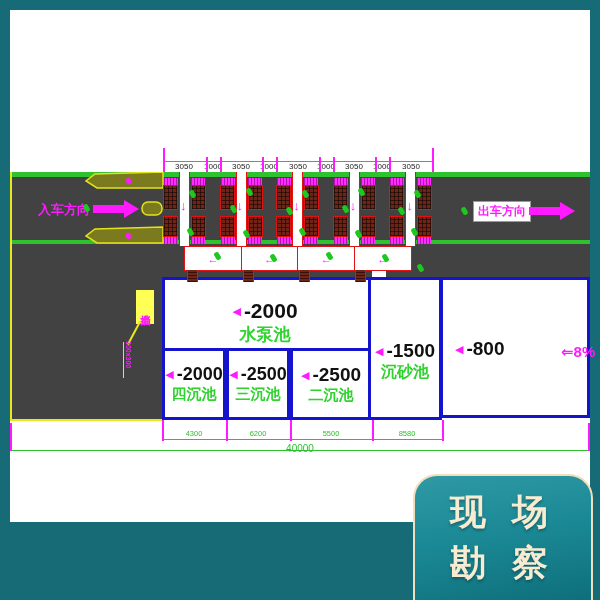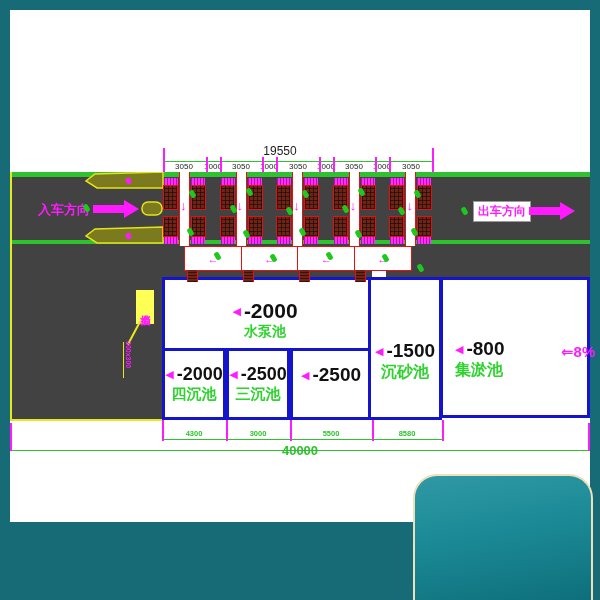--- a/index.html
+++ b/index.html
@@ -53,21 +53,21 @@
   .inlet-arrow{left:373px;top:254px;color:#ff1aff;font-size:13px;font-weight:700;}
   
   .pool{position:absolute;background:#fff;border:3px solid #1414cc;box-sizing:border-box;}
   .plbl{position:absolute;text-align:center;}
   .pdepth{display:flex;align-items:center;justify-content:center;gap:3px;color:#111;font-weight:700;}
   .pdepth .mk{color:#ff1aff;font-size:11px;line-height:1;}
   .pname{color:#2ed32e;font-weight:700;}
   .slope{color:#ff1aff;font-weight:700;font-size:15px;}
   
   .dim-text{color:#1c1c1c;text-align:center;}
-  .dim-green{color:#2ec22e;text-align:center;font-weight:700;}
+  .dim-green{color:#2ec22e;text-align:center;font-weight:400;}
   .tick{position:absolute;width:2px;background:#ff1aff;}
   .gline{position:absolute;height:1px;background:#2ec22e;}
   
   .callout-box{left:136px;top:290px;width:18px;height:34px;background:#ffff55;display:flex;
                align-items:center;justify-content:center;}
   .vtext{writing-mode:vertical-rl;color:#ff1aff;font-weight:700;}
   .leader{left:133px;top:320px;width:2px;height:26px;background:#e8e81a;transform:rotate(28deg);}
   .note-line{left:123px;top:342px;width:1px;height:36px;background:#e8e81a;}
   
   .gmark{position:absolute;width:5px;height:8px;background:#1dc91d;border-radius:2px;transform:rotate(-30deg);}
@@ -122,21 +122,21 @@
 
   <div class="abs inlet"></div>
   <span class="abs inlet-arrow">↓</span>
 
   <div class="pool" style="left:162px;top:277px;width:210px;height:75px">
     <div class="plbl" style="left:15px;top:19px;width:170px">
       <div class="pdepth" style="font-size:21px">
           <span class="mk">◀</span>
           <span>-2000</span>
         </div>
-      <div class="pname" style="font-size:14px">水泵池</div>
+      <div class="pname" style="font-size:17px">水泵池</div>
     </div>
   </div>
   <div class="pool" style="left:162px;top:348px;width:64px;height:72px">
     <div class="plbl" style="left:0;top:13px;width:100%">
       <div class="pdepth" style="font-size:18px">
           <span class="mk">◀</span>
           <span>-2000</span>
         </div>
       <div class="pname" style="font-size:15px">四沉池</div>
     </div>
@@ -149,71 +149,72 @@
         </div>
       <div class="pname" style="font-size:15px">三沉池</div>
     </div>
   </div>
   <div class="pool" style="left:290px;top:348px;width:82px;height:72px">
     <div class="plbl" style="left:0;top:13px;width:100%">
       <div class="pdepth" style="font-size:19px">
           <span class="mk">◀</span>
           <span>-2500</span>
         </div>
+      <div class="pname" style="font-size:15px">二沉池</div>
     </div>
   </div>
   <div class="pool" style="left:368px;top:277px;width:74px;height:143px">
     <div class="plbl" style="left:0;top:60px;width:100%">
       <div class="pdepth" style="font-size:19px">
           <span class="mk">◀</span>
           <span>-1500</span>
         </div>
       <div class="pname" style="font-size:16px">沉砂池</div>
     </div>
   </div>
   <div class="pool" style="left:440px;top:277px;width:150px;height:141px">
     <div class="plbl" style="left:12px;top:58px;width:110px;text-align:left">
       <div class="pdepth" style="font-size:19px;justify-content:flex-start">
           <span class="mk">◀</span>
           <span>-800</span>
         </div>
-      <div class="pname" style="font-size:16px">集淤池</div>
     </div>
     <span class="slope" style="position:absolute;left:118px;top:63px">⇐8%</span>
   </div>
 
-  <span class="abs dim-text" style="left:190px;top:144px;width:180px;font-size:12px">19550</span>
   <div class="gline" style="left:163px;top:161px;width:269px"></div>
   <span class="abs dim-text" style="left:169px;top:162px;width:30px;font-size:8px">3050</span>
   <span class="abs dim-text" style="left:198px;top:162px;width:30px;font-size:8px">1000</span>
   <span class="abs dim-text" style="left:226px;top:162px;width:30px;font-size:8px">3050</span>
   <span class="abs dim-text" style="left:254px;top:162px;width:30px;font-size:8px">1000</span>
   <span class="abs dim-text" style="left:283px;top:162px;width:30px;font-size:8px">3050</span>
   <span class="abs dim-text" style="left:311px;top:162px;width:30px;font-size:8px">1000</span>
   <span class="abs dim-text" style="left:339px;top:162px;width:30px;font-size:8px">3050</span>
   <span class="abs dim-text" style="left:367px;top:162px;width:30px;font-size:8px">1000</span>
   <span class="abs dim-text" style="left:396px;top:162px;width:30px;font-size:8px">3050</span>
 
   <div class="gline" style="left:162px;top:439px;width:280px"></div>
   <span class="abs dim-green" style="left:174px;top:429px;width:40px;font-size:7.5px">4300</span>
-  <span class="abs dim-green" style="left:238px;top:429px;width:40px;font-size:7.5px">3000</span>
+  <span class="abs dim-green" style="left:238px;top:429px;width:40px;font-size:7.5px">6200</span>
   <span class="abs dim-green" style="left:311px;top:429px;width:40px;font-size:7.5px">5500</span>
   <span class="abs dim-green" style="left:387px;top:429px;width:40px;font-size:7.5px">8580</span>
   <div class="gline" style="left:10px;top:450px;width:580px"></div>
-  <span class="abs dim-green" style="left:270px;top:443px;width:60px;font-size:13px">40000</span>
+  <span class="abs dim-green" style="left:270px;top:443px;width:60px;font-size:10px">40000</span>
 
   <div class="abs callout-box">
     <span class="vtext" style="font-size:10px">挡土墙</span>
   </div>
   <div class="abs leader"></div>
   <div class="abs note-line"></div>
   <span class="abs vtext" style="left:125px;top:341px;font-size:7px">300x300</span>
 
 
   <div class="abs badge">
+    <span class="bline">现 场</span>
+    <span class="bline">勘 察</span>
   </div>
 
 <div class="platform-col" style="left: 163px;">
       <div class="blk tl"></div>
       <div class="blk tr"></div>
       <div class="blk bl"></div>
       <div class="blk br"></div>
       <div class="pad ptl"></div>
       <div class="pad ptr"></div>
       <div class="pad pbl"></div>

